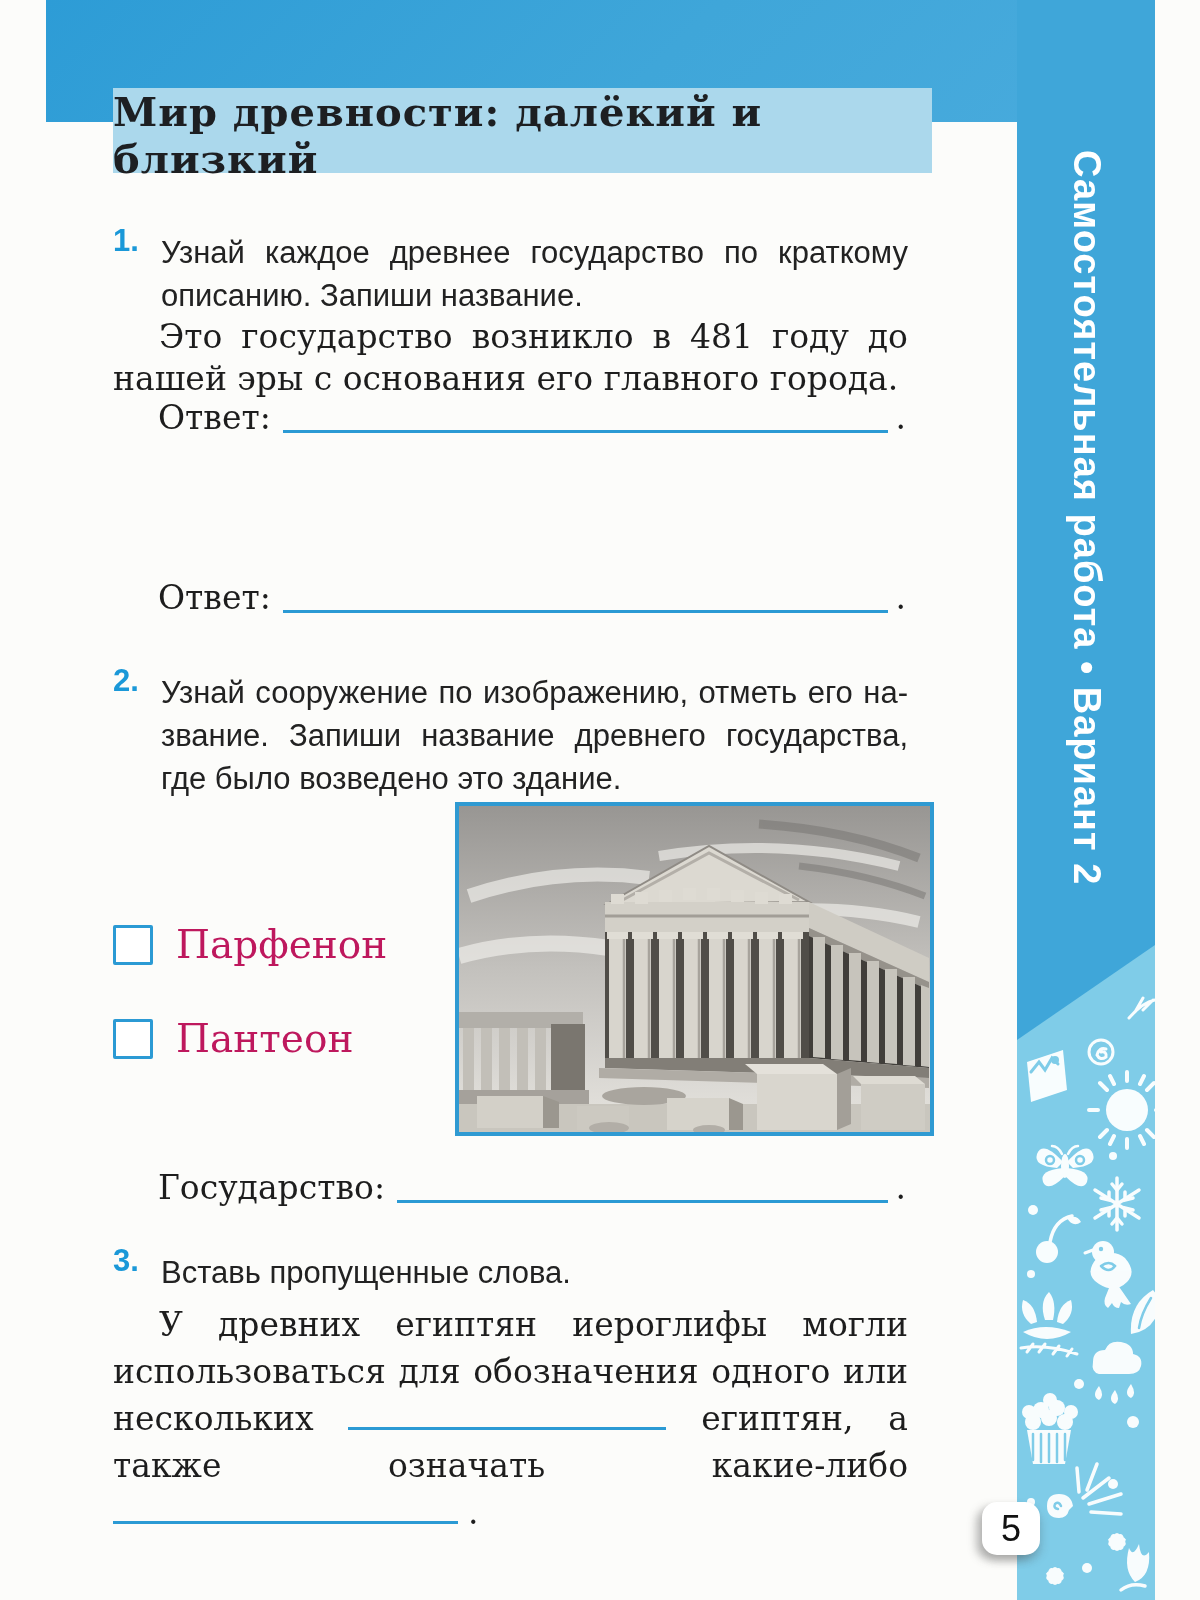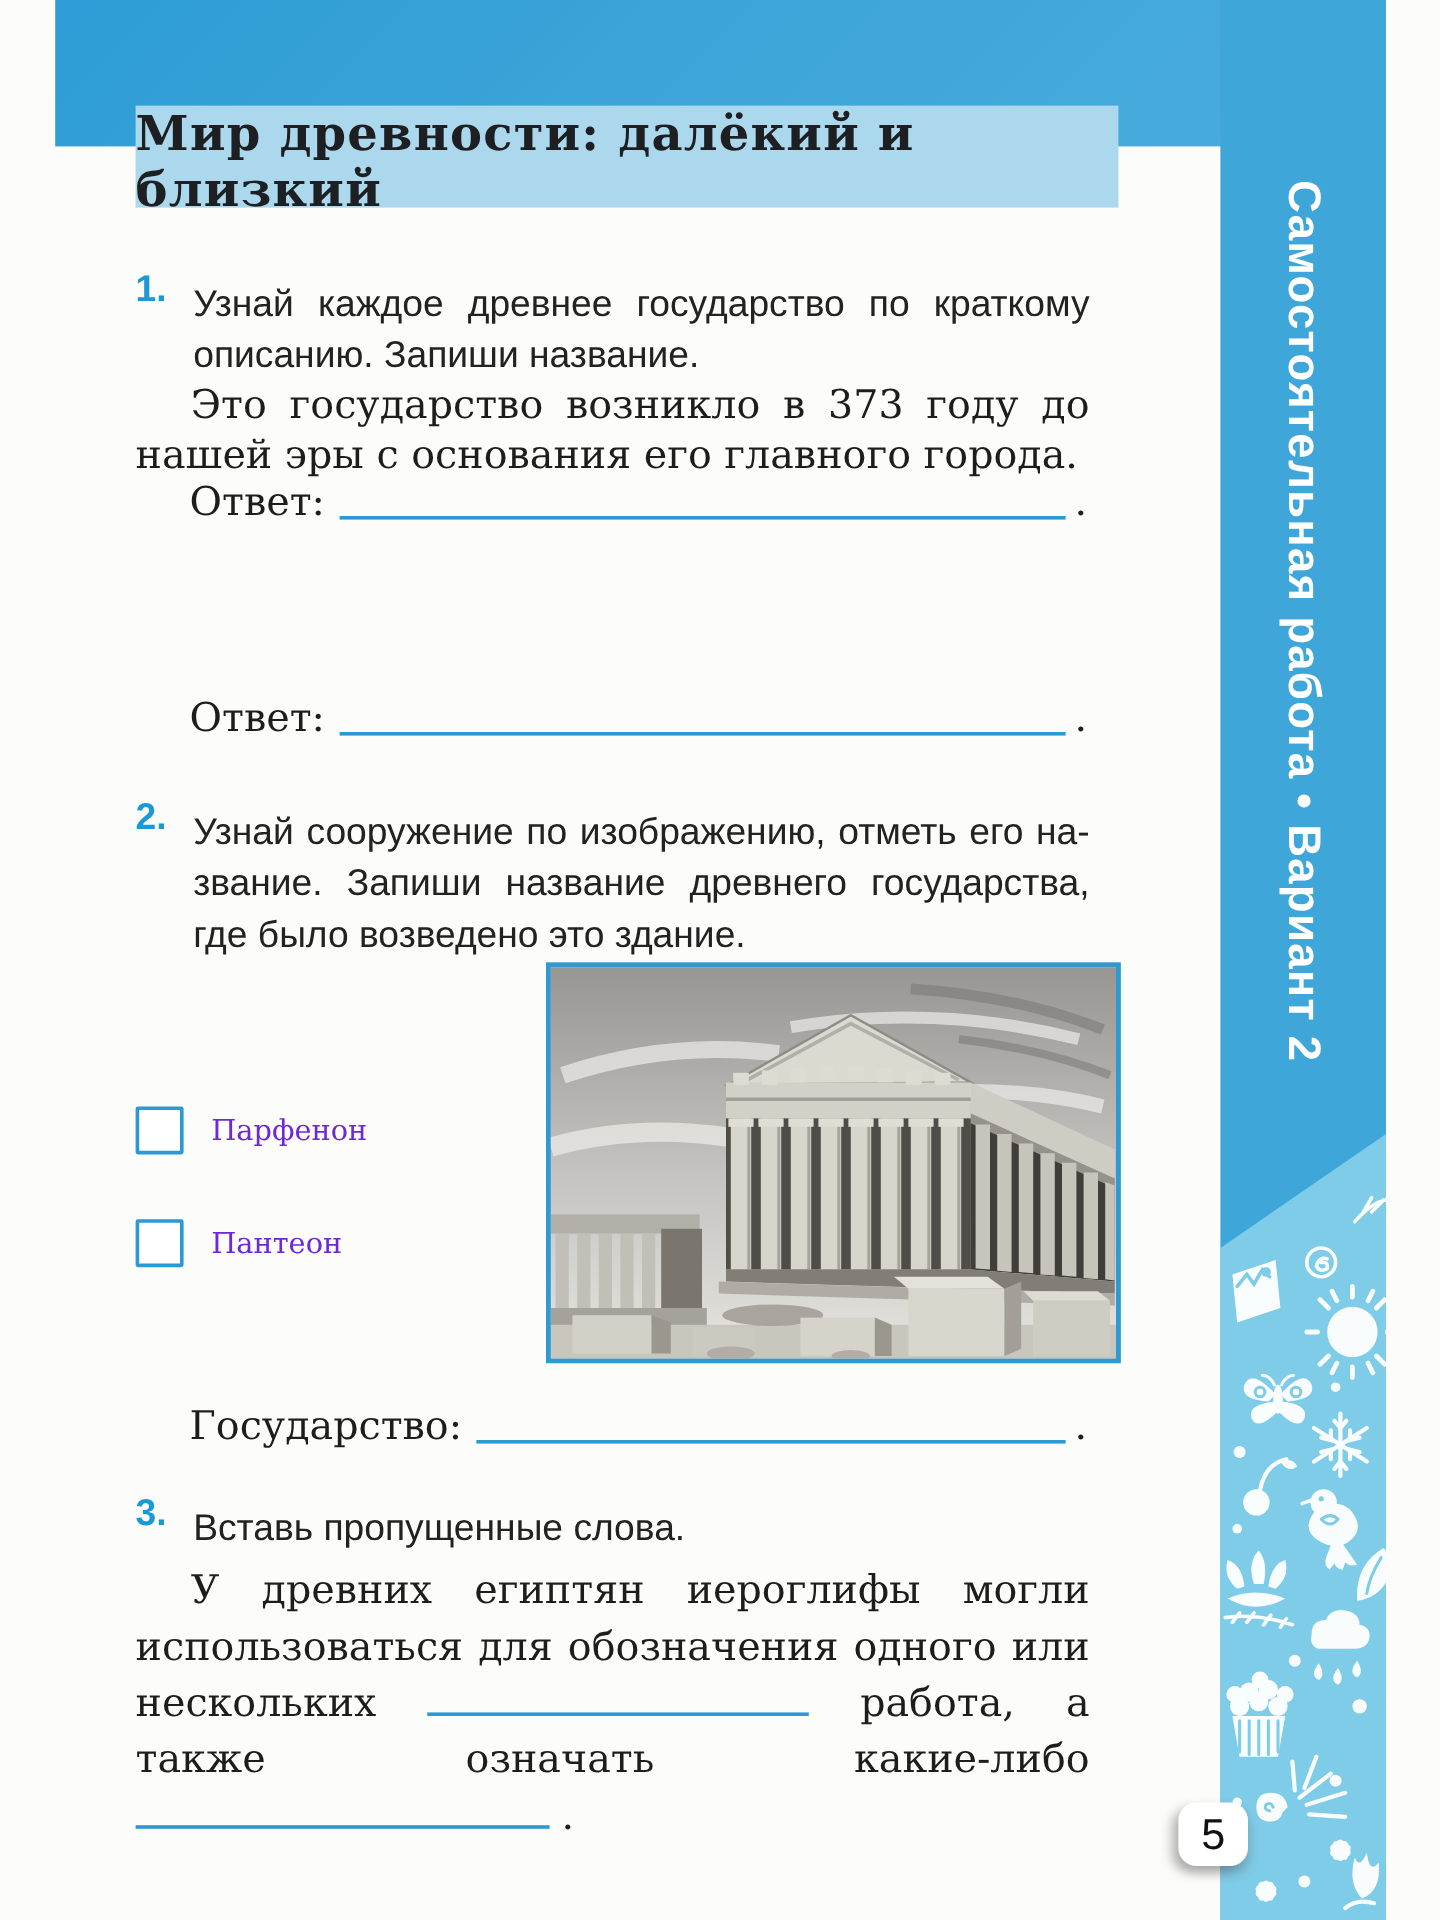--- a/index.html
+++ b/index.html
@@ -30,21 +30,21 @@
   .para{position:absolute;left:113px;width:795px;font-size:33px;line-height:1.28;
         color:#1d1d1d;text-align:justify;text-indent:46px;}
   .answer-row{position:absolute;left:158px;width:748px;display:flex;align-items:flex-start;
               font-size:33px;color:#1d1d1d;line-height:1.34;}
   .rule{flex:1;border-bottom:3px solid #2b9ad4;margin:0 8px 6px 12px;height:34px;}
   .dot{flex:0 0 auto;}
   
   .option{position:absolute;left:113px;display:flex;align-items:center;}
   .box{width:34px;height:34px;border:3px solid #2b9ad4;background:#fff;margin-right:23px;
        border-radius:2px;}
-  .option-label{font-size:24px;color:#6d28d9;}
+  .option-label{font-size:39px;color:#be185d;}
   
   .photo{position:absolute;left:455px;top:802px;width:479px;height:334px;
          border:4px solid #2f9ad2;box-sizing:border-box;background:#cfccc4;}
   .photo svg{display:block;width:100%;height:100%;}
   
   .para3{position:absolute;left:113px;top:1302px;width:795px;font-size:33px;line-height:1.42;
          color:#1d1d1d;text-align:justify;text-indent:46px;}
   .blank{display:inline-block;border-bottom:3px solid #2b9ad4;height:0.95em;
          vertical-align:baseline;}
   .blank-1{width:318px;}
@@ -187,21 +187,21 @@
 
   <div class="banner">
     <span class="title">Мир древности: далёкий и близкий</span>
   </div>
 
   <div class="task" style="top:220px;">
     <span class="task-num">1.</span>
     <span class="task-body">Узнай каждое древнее государство по краткому описанию. Запиши название.</span>
   </div>
 
-  <div class="para" style="top:316px;">Это государство возникло в 373 году до нашей эры с основания его главного города.</div>
+  <div class="para" style="top:316px;">Это государство возникло в 481 году до нашей эры с основания его главного города.</div>
 
   <div class="answer-row" style="top:396px;">
     <span>Ответ:</span>
     <span class="rule"></span>
     <span class="dot">.</span>
   </div>
 
 
   <div class="answer-row" style="top:576px;">
     <span>Ответ:</span>
@@ -346,21 +346,21 @@
   </div>
 
   <div class="task" style="top:1240px;">
     <span class="task-num">3.</span>
     <span class="task-body">Вставь пропущенные слова.</span>
   </div>
 
   <div class="para3">
     <span>У древних египтян иероглифы могли исполь­зоваться для обозначения одного или нескольких</span>
     <span class="blank blank-1"></span>
-    <span>работа, а также означать какие-либо</span>
+    <span>египтян, а также означать какие-либо</span>
     <span class="blank blank-2"></span><span class="p3-dot">.</span>
   </div>
 
   <div class="page-num">
     <span>5</span>
   </div>
 
 </div>
 
 </body></html>

